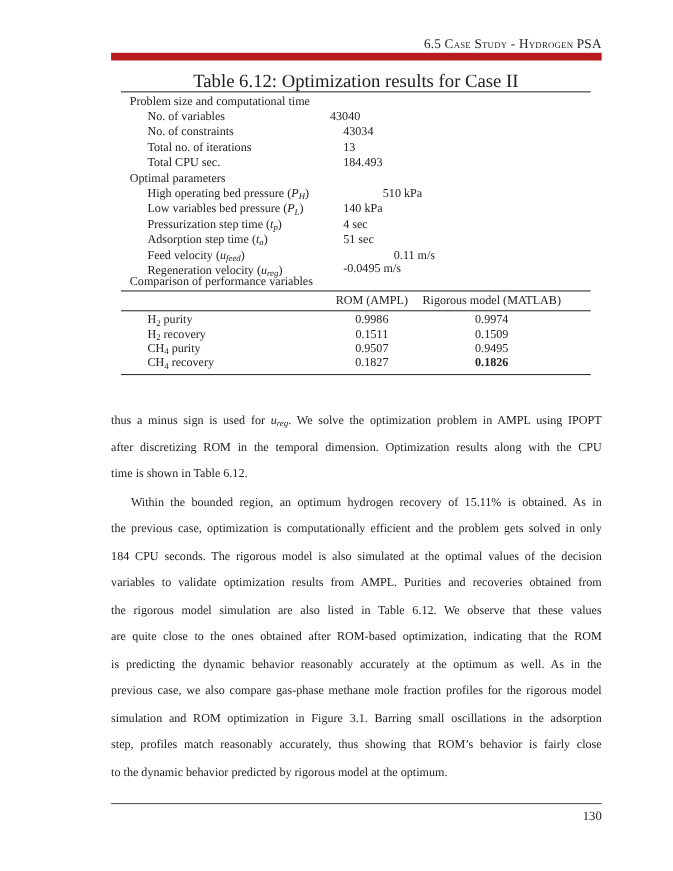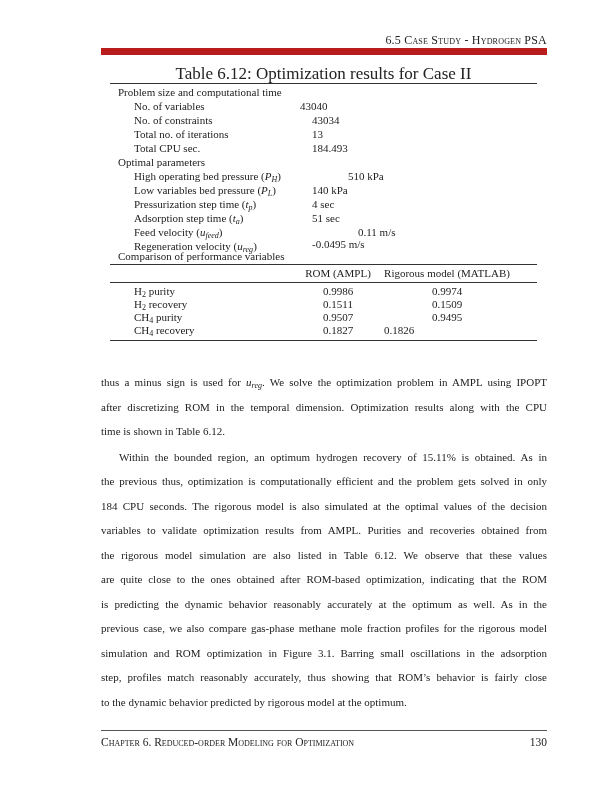--- a/index.html
+++ b/index.html
@@ -75,41 +75,40 @@
   <div class="cell-abs serif" style="left:134px;top:298px;"><span>H</span><sub>2</sub><span> recovery</span></div>
   <div class="cell-abs serif" style="left:300px;width:76px;text-align:center;top:298px;">0.1511</div>
   <div class="cell-abs serif" style="left:384px;width:126px;text-align:center;top:298px;">0.1509</div>
 
   <div class="cell-abs serif" style="left:134px;top:311px;"><span>CH</span><sub>4</sub><span> purity</span></div>
   <div class="cell-abs serif" style="left:300px;width:76px;text-align:center;top:311px;">0.9507</div>
   <div class="cell-abs serif" style="left:384px;width:126px;text-align:center;top:311px;">0.9495</div>
 
   <div class="cell-abs serif" style="left:134px;top:324px;"><span>CH</span><sub>4</sub><span> recovery</span></div>
   <div class="cell-abs serif" style="left:300px;width:76px;text-align:center;top:324px;">0.1827</div>
-  <div class="cell-abs serif" style="left:384px;width:126px;text-align:left;top:324px;">0.1826</div>
+  <div class="cell-abs serif" style="left:384px;width:126px;text-align:center;top:324px;font-weight:bold;">0.1826</div>
 
   <div class="rule" style="top:340px;"></div>
 </div>
 
 <div>
   <div class="line serif" style="top:376px;"><span>thus a minus sign is used for </span><i>u</i><sub><i>reg</i></sub><span>. We solve the optimization problem in AMPL using IPOPT</span></div>
   <div class="line serif" style="top:401px;">after discretizing ROM in the temporal dimension. Optimization results along with the CPU</div>
   <div class="line serif last" style="top:425px;">time is shown in Table 6.12.</div>
 </div>
 
 <div>
   <div class="line serif" style="top:451px;left:119px;width:428px;">Within the bounded region, an optimum hydrogen recovery of 15.11% is obtained. As in</div>
-  <div class="line serif" style="top:475px;">the previous thus, optimization is computationally efficient and the problem gets solved in only</div>
+  <div class="line serif" style="top:475px;">the previous case, optimization is computationally efficient and the problem gets solved in only</div>
   <div class="line serif" style="top:500px;">184 CPU seconds. The rigorous model is also simulated at the optimal values of the decision</div>
   <div class="line serif" style="top:524px;">variables to validate optimization results from AMPL. Purities and recoveries obtained from</div>
   <div class="line serif" style="top:549px;">the rigorous model simulation are also listed in Table 6.12. We observe that these values</div>
   <div class="line serif" style="top:573px;">are quite close to the ones obtained after ROM-based optimization, indicating that the ROM</div>
   <div class="line serif" style="top:598px;">is predicting the dynamic behavior reasonably accurately at the optimum as well. As in the</div>
   <div class="line serif" style="top:622px;">previous case, we also compare gas-phase methane mole fraction profiles for the rigorous model</div>
   <div class="line serif" style="top:647px;">simulation and ROM optimization in Figure 3.1. Barring small oscillations in the adsorption</div>
   <div class="line serif" style="top:671px;">step, profiles match reasonably accurately, thus showing that ROM’s behavior is fairly close</div>
   <div class="line serif last" style="top:696px;">to the dynamic behavior predicted by rigorous model at the optimum.</div>
 </div>
 
 <div class="foot serif">
-  <span class="sc">Chapter 6. Reduced-order Modeling for Optimization</span>
   <span class="pg">130</span>
 </div>
 
 </body></html>

